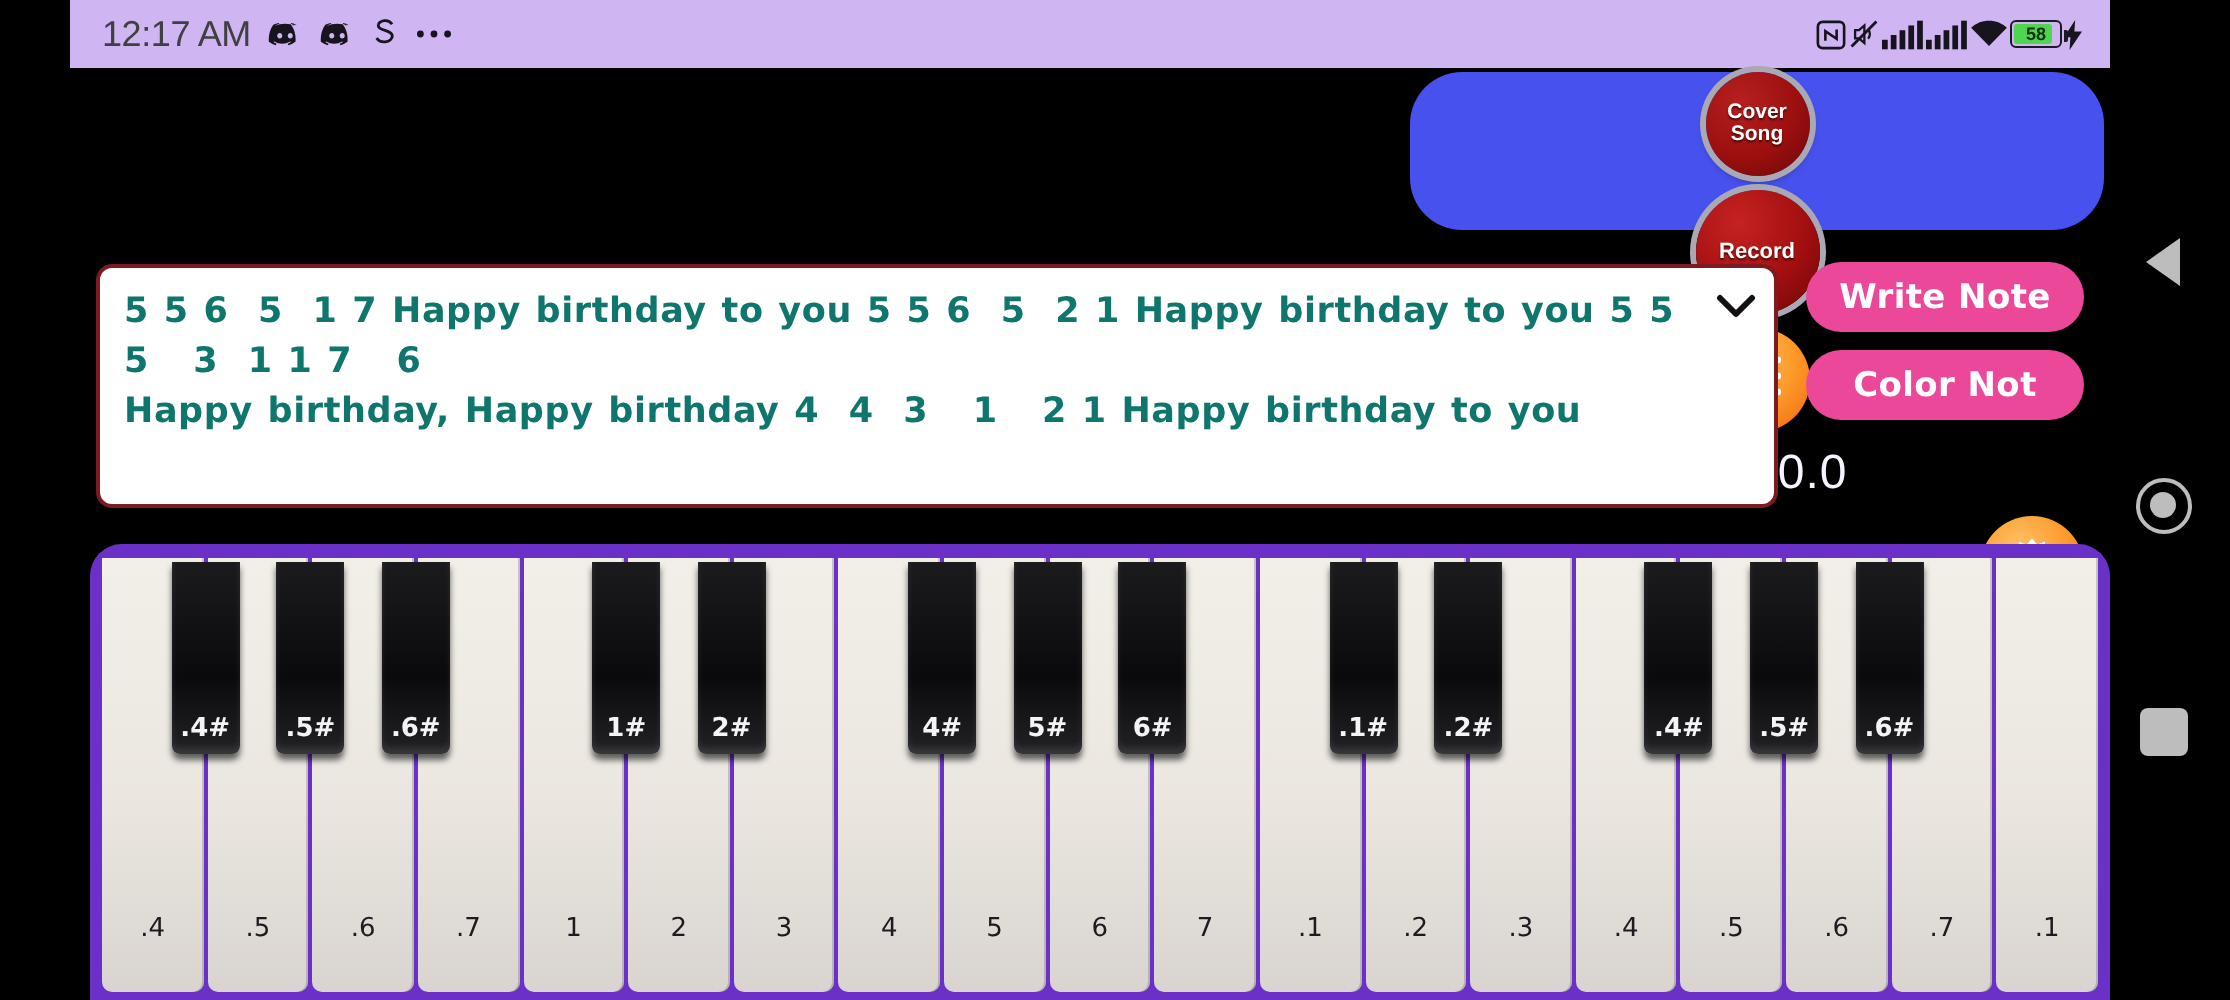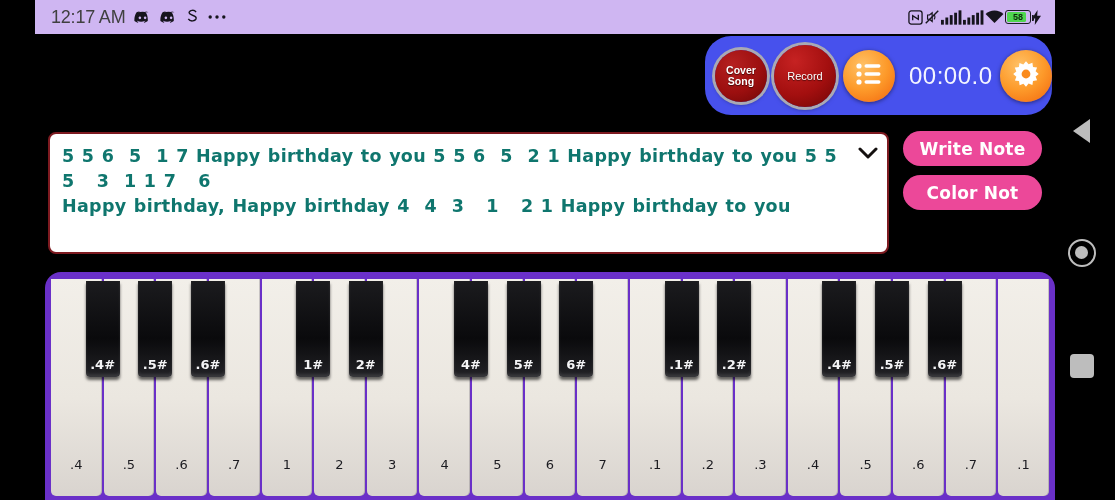--- a/index.html
+++ b/index.html
@@ -91,20 +91,21 @@
   #control-bar {
     position: absolute;
     left: 670px; top: 2px;
     width: 347px; height: 79px;
     background: #4751ed;
     border-radius: 26px;
     display: flex;
     align-items: center;
     padding: 0 10px;
     gap: 7px;
+    flex-direction: column;
   }
   .round-btn {
     position: relative;
     border-radius: 50%;
     display: flex;
     align-items: center;
     justify-content: center;
     flex-shrink: 0;
   }
   #cover-song-button {
@@ -121,21 +122,21 @@
     text-shadow: 0 1px 1px rgba(0,0,0,.6);
   }
   #record-button {
     width: 62px; height: 62px;
     background: radial-gradient(circle at 34% 26%, #c62222 0%, #a30f0f 55%, #6d0505 100%);
     box-shadow: 0 0 0 3px #a9a9b4, 0 2px 5px rgba(0,0,0,.55);
   }
   #record-button span {
     color: #fff;
     font-size: 11px;
-    font-weight: normal;
+    font-weight: bold;
     text-shadow: 0 1px 1px rgba(0,0,0,.6);
   }
   #list-button {
     width: 52px; height: 52px;
     background: radial-gradient(circle at 38% 30%, #ffc166 0%, #fd9a2a 50%, #f2650c 100%);
     box-shadow: 0 1px 4px rgba(0,0,0,.5);
   }
   #settings-button {
     width: 52px; height: 52px;
     background: radial-gradient(circle at 38% 30%, #ffc166 0%, #fd9a2a 50%, #f2650c 100%);

